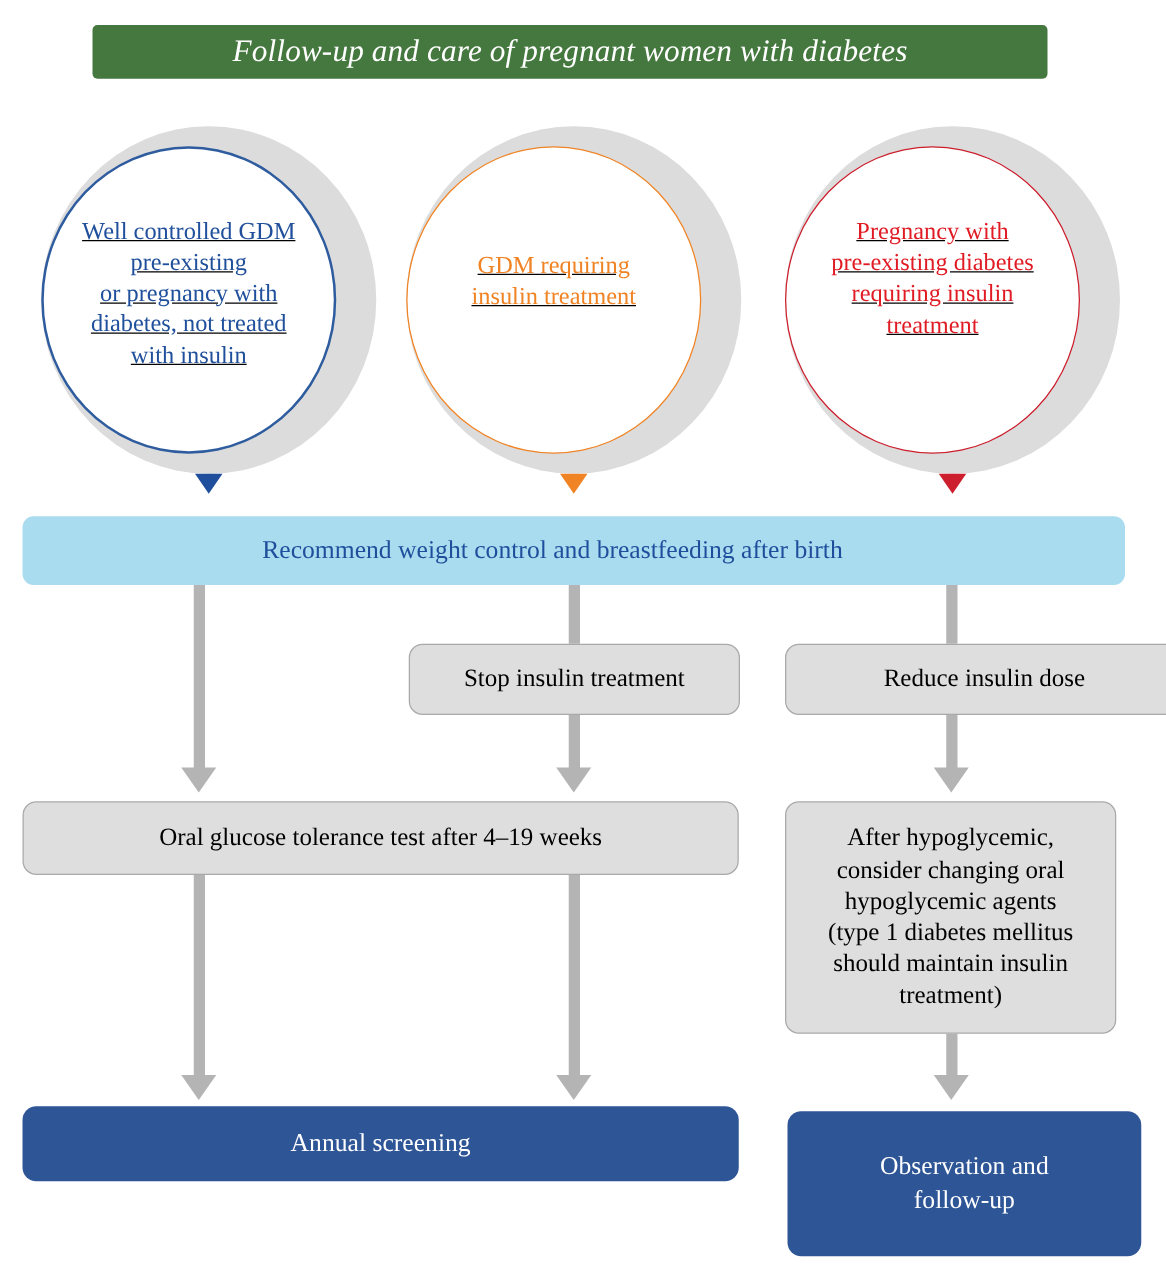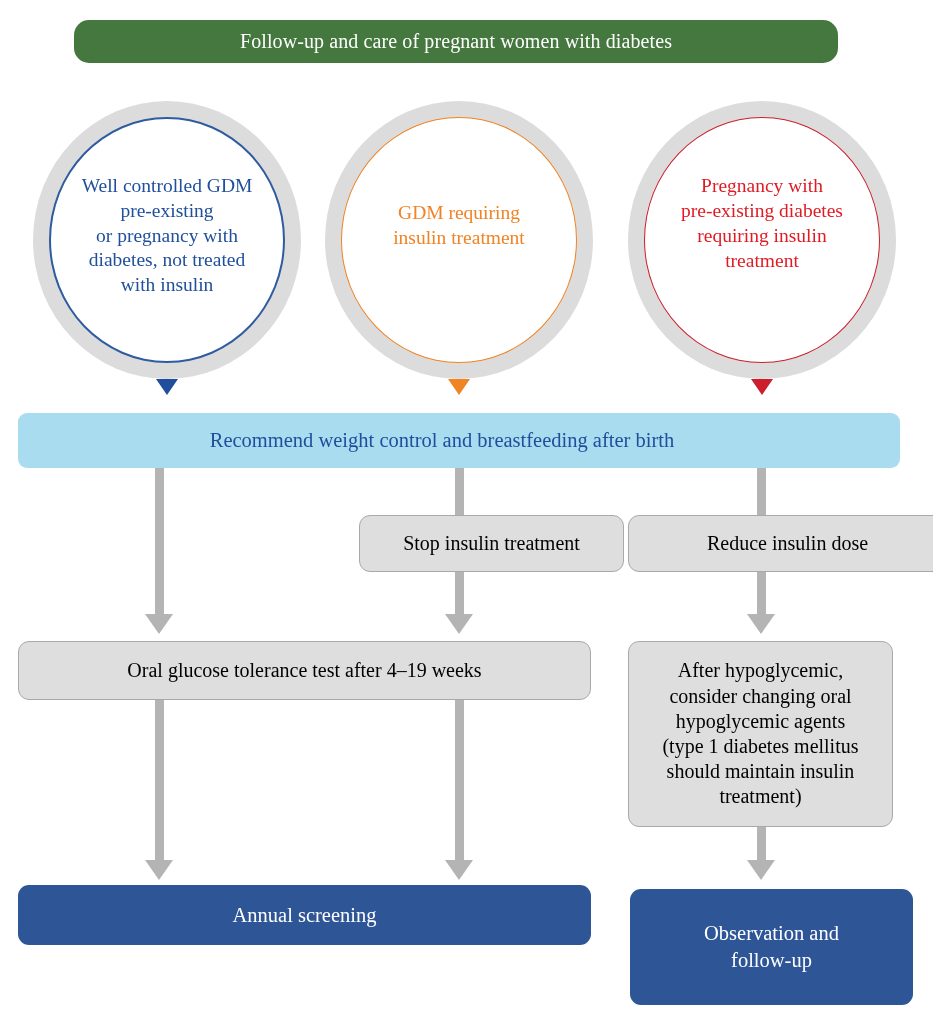--- a/index.html
+++ b/index.html
@@ -19,39 +19,41 @@
   }
   .abs { position: absolute; }
 
   
   .header-banner {
     left: 74px;
     top: 20px;
     width: 764px;
     height: 43px;
     background: #45783F;
-    border-radius: 15px;
+    border-radius: 4px;
     color: #ffffff;
-    font-size: 20px;
+    font-size: 25px;
     display: flex;
     align-items: center;
     justify-content: center;
     text-align: center;
     letter-spacing: 0.1px;
+    font-style: italic;
   }
 
   
   .circle-wrap {
     width: 268px;
     height: 278px;
     border-radius: 50%;
     background: #DCDCDC;
     display: flex;
     align-items: center;
-    justify-content: center;
+    justify-content: flex-start;
+    text-decoration: underline;
   }
   .circle-inner {
     width: 236px;
     height: 246px;
     border-radius: 50%;
     background: #ffffff;
     box-sizing: border-box;
     display: flex;
     align-items: center;
     justify-content: center;
@@ -198,21 +200,21 @@
   <div class="abs bar-blue">
     <span class="bar-label">Recommend weight control and breastfeeding after birth</span>
   </div>
 
   <div class="abs conn-plain" style="left:455px; top:468px; height:47px;"></div>
   <div class="abs conn-plain" style="left:757px; top:468px; height:47px;"></div>
 
   <div class="abs conn-shaft" style="left:155px; top:468px; height:150px;"></div>
   <div class="abs conn-head" style="left:145px; top:614px;"></div>
 
-  <div class="abs gbox" style="left:327px; top:515px; width:265px; height:57px;margin-left:32px;">
+  <div class="abs gbox" style="left:327px; top:515px; width:265px; height:57px;">
     <span>Stop insulin treatment</span>
   </div>
 
   <div class="abs gbox" style="left:628px; top:515px; width:319px; height:57px;">
     <span>Reduce insulin dose</span>
   </div>
 
   <div class="abs conn-shaft" style="left:455px; top:572px; height:46px;"></div>
   <div class="abs conn-head" style="left:445px; top:614px;"></div>
 

